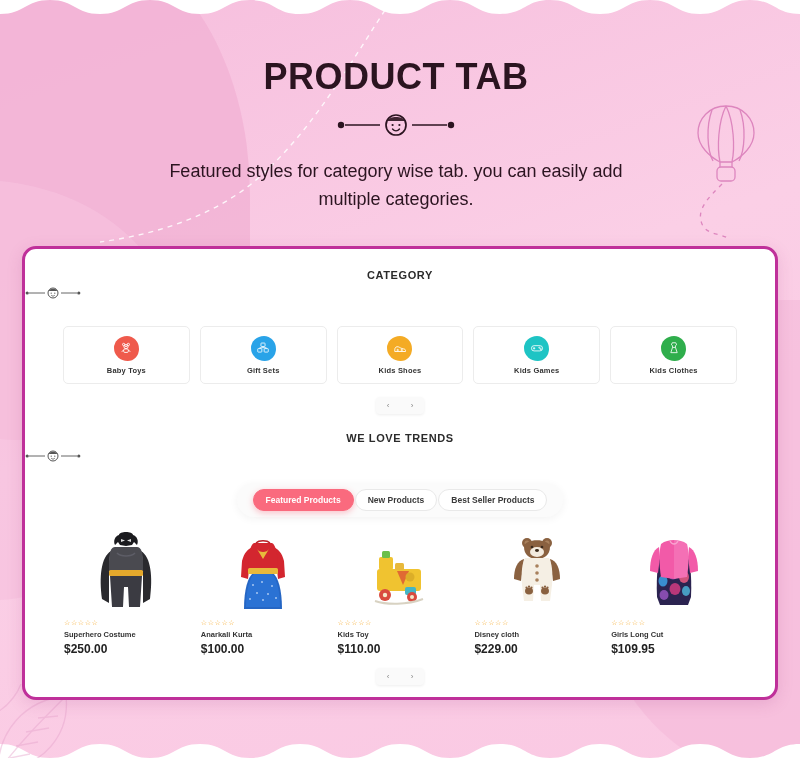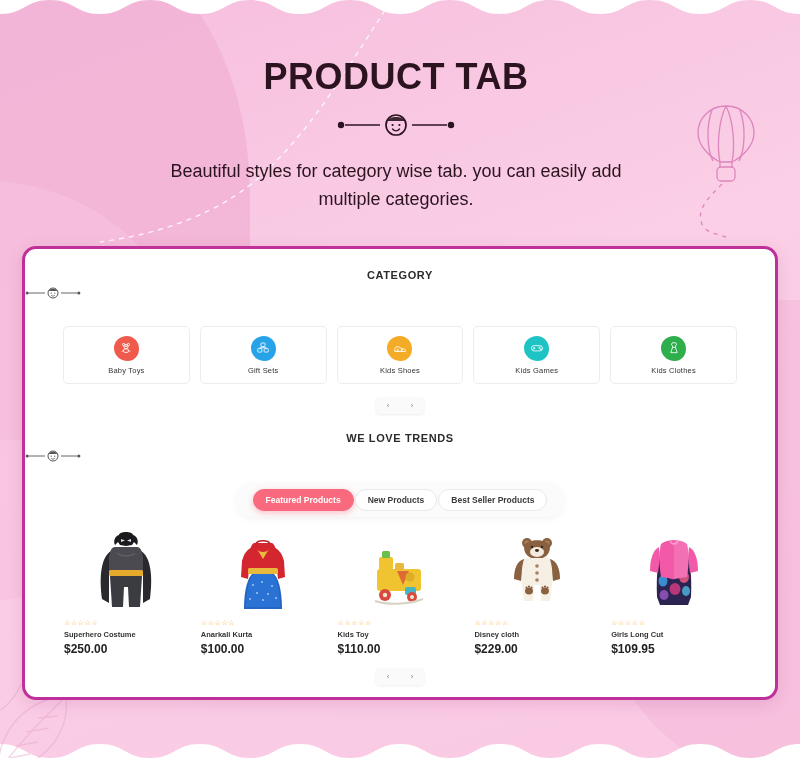--- a/index.html
+++ b/index.html
@@ -118,21 +118,21 @@
     display:flex; flex-direction:column;
     align-items:center; justify-content:center;
     gap:5px;
     cursor:pointer;
   }
   .cat-blob {
     width:25px; height:25px;
     border-radius:52% 48% 45% 55% / 48% 52% 48% 52%;
     display:flex; align-items:center; justify-content:center;
   }
-  .cat-label { font-size:7.5px; font-weight:normal; color:#333; letter-spacing:.2px; }
+  .cat-label { font-size:7.5px; font-weight:bold; color:#333; letter-spacing:.2px; }
 
   
   .navpill {
     margin:13px auto 0;
     width:48px; height:17px;
     background:#fafafa;
     border-radius:4px;
     display:flex; align-items:center; justify-content:center;
     box-shadow:0 1px 3px rgba(0,0,0,.07);
   }
@@ -224,21 +224,21 @@
       <line x1="9" y1="13" x2="44" y2="13" stroke="#2b1420" stroke-width="1.6"></line>
       <circle cx="115" cy="13" r="3.2" fill="#2b1420"></circle>
       <line x1="76" y1="13" x2="111" y2="13" stroke="#2b1420" stroke-width="1.6"></line>
       <circle cx="60" cy="13" r="10" fill="none" stroke="#2b1420" stroke-width="1.7"></circle>
       <path d="M51.5 9 C53 3.5, 67 3.5, 68.5 9 Z" fill="#2b1420" opacity=".9"></path>
       <circle cx="56.6" cy="13" r="1.1" fill="#2b1420"></circle>
       <circle cx="63.4" cy="13" r="1.1" fill="#2b1420"></circle>
       <path d="M56.5 17 C58.5 19.5, 61.5 19.5, 63.5 17" fill="none" stroke="#2b1420" stroke-width="1.3" stroke-linecap="round"></path>
     </svg>
 
-    <p>Beautiful styles for category wise tab. you can easily add multiple categories.</p>
+    <p>Featured styles for category wise tab. you can easily add multiple categories.</p>
   </div>
 
   <svg class="balloon" viewBox="0 0 72 140">
     <g fill="none" stroke="#d87ab8" stroke-width="1.3">
       <path d="M36 6 C53 6, 64 19, 64 33 C64 46, 52 57, 42 62 H30 C20 57, 8 46, 8 33 C8 19, 19 6, 36 6 Z"></path>
       <path d="M36 6 C28 22, 27 48, 30 62"></path>
       <path d="M36 6 C44 22, 45 48, 42 62"></path>
       <path d="M22 10 C16 26, 17 50, 23 61"></path>
       <path d="M50 10 C56 26, 55 50, 49 61"></path>
       <rect x="27" y="67" width="18" height="14" rx="4"></rect>

